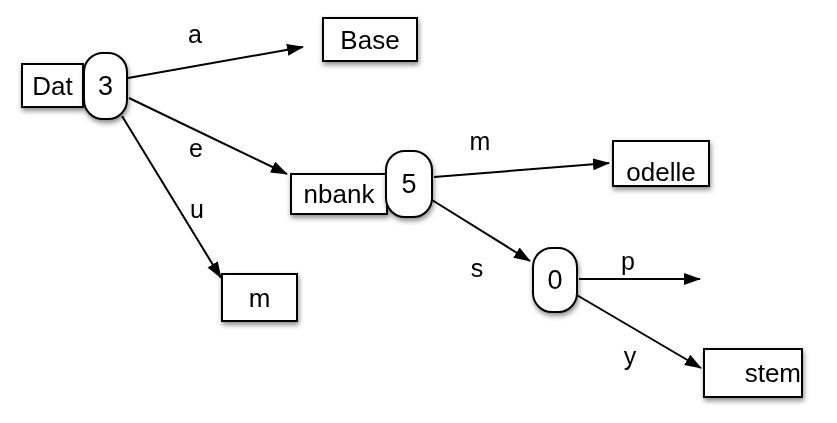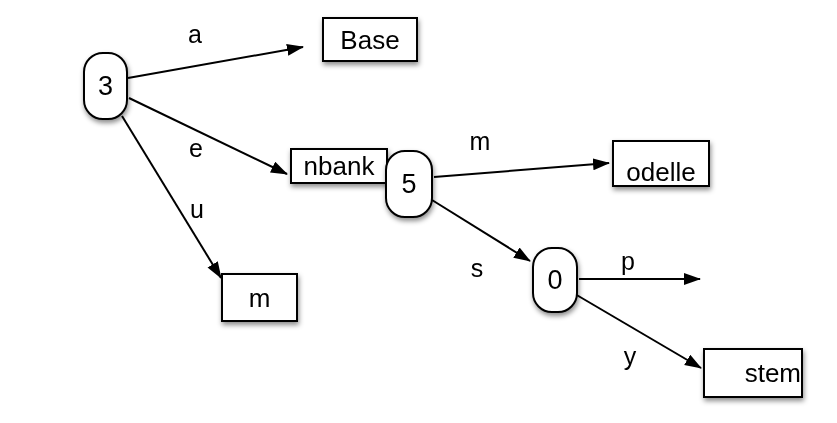--- a/index.html
+++ b/index.html
@@ -68,24 +68,27 @@
     </defs>
     <line x1="128" y1="78" x2="303" y2="47" stroke="#000" stroke-width="2" marker-end="url(#arrow)"></line>
     <line x1="129" y1="98" x2="287" y2="174" stroke="#000" stroke-width="2" marker-end="url(#arrow)"></line>
     <line x1="122" y1="116" x2="221" y2="278" stroke="#000" stroke-width="2" marker-end="url(#arrow)"></line>
     <line x1="434" y1="177" x2="609" y2="163" stroke="#000" stroke-width="2" marker-end="url(#arrow)"></line>
     <line x1="432" y1="200" x2="530" y2="261" stroke="#000" stroke-width="2" marker-end="url(#arrow)"></line>
     <line x1="579" y1="279" x2="700" y2="279" stroke="#000" stroke-width="2" marker-end="url(#arrow)"></line>
     <line x1="575" y1="294" x2="701" y2="368" stroke="#000" stroke-width="2" marker-end="url(#arrow)"></line>
   </svg>
 
+  <div class="box" style="left:21px;  top:63px;  width:63px;  height:45px;">
+      <span>Dat</span>
+    </div>
   <div class="box" style="left:306px; top:17px;  width:96px;  height:45px;margin-left:16px;">
       <span>Base</span>
     </div>
-  <div class="box" style="left:290px; top:148px; width:98px;  height:36px;">
+  <div class="box" style="left:290px; top:173px; width:98px;  height:42px;">
       <span>nbank</span>
     </div>
   <div class="box" style="left:221px; top:273px; width:77px;  height:49px;">
       <span>m</span>
     </div>
   <div class="box" style="left:612px; top:140px; width:98px;  height:47px;align-items:flex-end;">
       <span>odelle</span>
     </div>
   <div class="box" style="left:703px; top:348px; width:100px; height:50px;justify-content:flex-end;">
       <span>stem</span>

